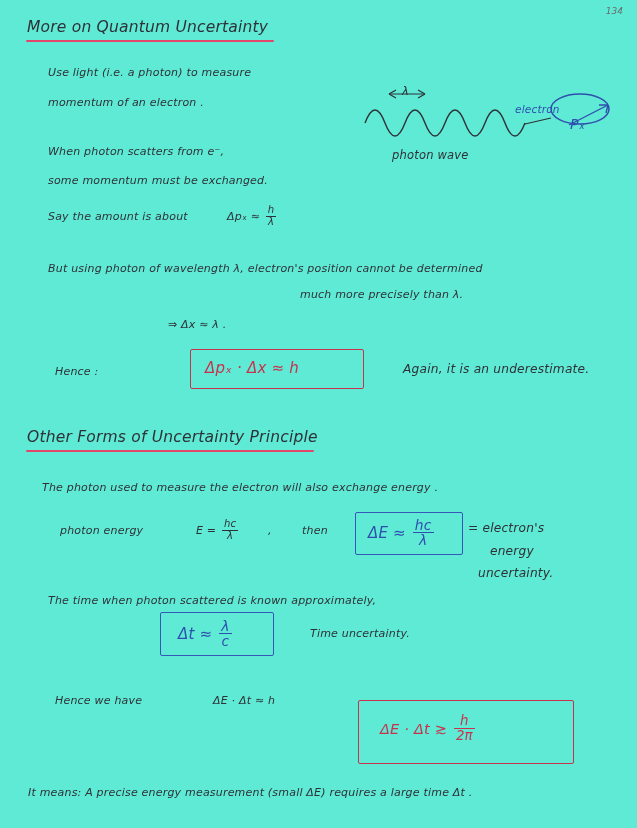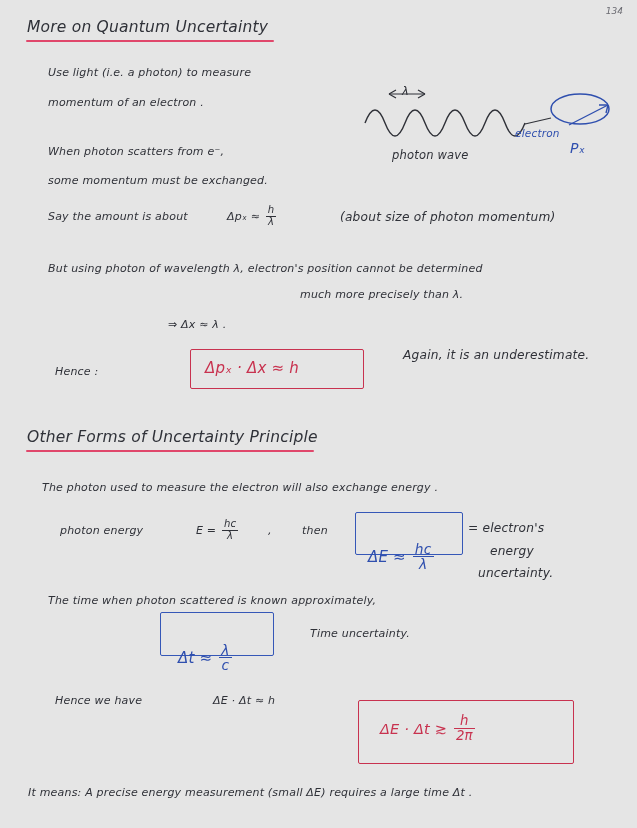--- a/index.html
+++ b/index.html
@@ -11,21 +11,21 @@
     width: 637px;
     height: 828px;
     position: relative;
     font-family: "DejaVu Sans", sans-serif;
     color: #2b2b33;
     overflow: hidden;
   }
   .page {
     position: absolute;
     inset: 0;
-    background: #e5e5e5;
+    background: #5eead4;
   }
   .hand {
     font-family: "DejaVu Sans", sans-serif;
     font-style: italic;
     color: #2f3138;
     letter-spacing: 0.2px;
   }
   .abs { position: absolute; }
 
   .page-num {
@@ -78,21 +78,21 @@
   }
   .box.blue { border-color: #3557b7; }
 
   .boxed-text {
     position: absolute;
     font-size: 15px;
     font-style: italic;
     white-space: nowrap;
   }
 
-  .blue-text { color: #2f4fae; margin-top: 24px; }
+  .blue-text { color: #2f4fae; }
   .red-text { color: #c8324f; }
 
   svg { display: block; }
 
   .wave-label {
     font-size: 11.5px;
     font-style: italic;
   }
 </style>
 </head>
@@ -112,33 +112,32 @@
   <div class="abs hand line" style="left:48px; top:174px;">some momentum must be exchanged.</div>
 
   <div class="abs hand line" style="left:48px; top:210px;">Say the amount is  about</div>
   <div class="abs hand line" style="left:227px; top:206px;">
     <span>Δpₓ ≈</span>
     <span class="frac">
       <span class="num">h</span>
       <span class="den">λ</span>
     </span>
   </div>
-  <div class="abs hand line sm" style="left:340px; top:210px;">(about size of photon momentum)</div>
 
   <div class="abs hand line" style="left:48px; top:262px;">But using photon of wavelength λ,  electron's position cannot be determined</div>
   <div class="abs hand line" style="left:300px; top:288px;">much more precisely than λ.</div>
 
   <div class="abs hand line" style="left:168px; top:318px;">⇒    Δx ≈ λ .</div>
 
   <div class="abs hand line" style="left:55px; top:365px;">Hence :</div>
 
   <div class="box" style="left:190px; top:349px; width:172px; height:38px;"></div>
   <div class="boxed-text hand red-text" style="left:205px; top:359px;">Δpₓ · Δx  ≈  h</div>
 
-  <div class="abs hand line sm" style="left:403px; top:348px;text-align:right;">Again, it is an underestimate.</div>
+  <div class="abs hand line sm" style="left:403px; top:362px;text-align:right;">Again, it is an underestimate.</div>
 
   <svg class="abs" style="left:355px; top:78px;" width="260" height="95" viewBox="0 0 260 95">
 
     <path d="M34 16 L70 16" stroke="#2f3138" stroke-width="1.2" fill="none"></path>
     <path d="M34 16 l7 -4 M34 16 l7 4" stroke="#2f3138" stroke-width="1.2" fill="none"></path>
     <path d="M70 16 l-7 -4 M70 16 l-7 4" stroke="#2f3138" stroke-width="1.2" fill="none"></path>
 
     <path d="M10 45 q10 -26 20 0 q10 26 20 0 q10 -26 20 0 q10 26 20 0 q10 -26 20 0 q10 26 20 0 q10 -26 20 0 q10 26 20 0" stroke="#2f3138" stroke-width="1.4" fill="none"></path>
 
     <path d="M170 46 L196 40" stroke="#2f3138" stroke-width="1.2" fill="none"></path>

